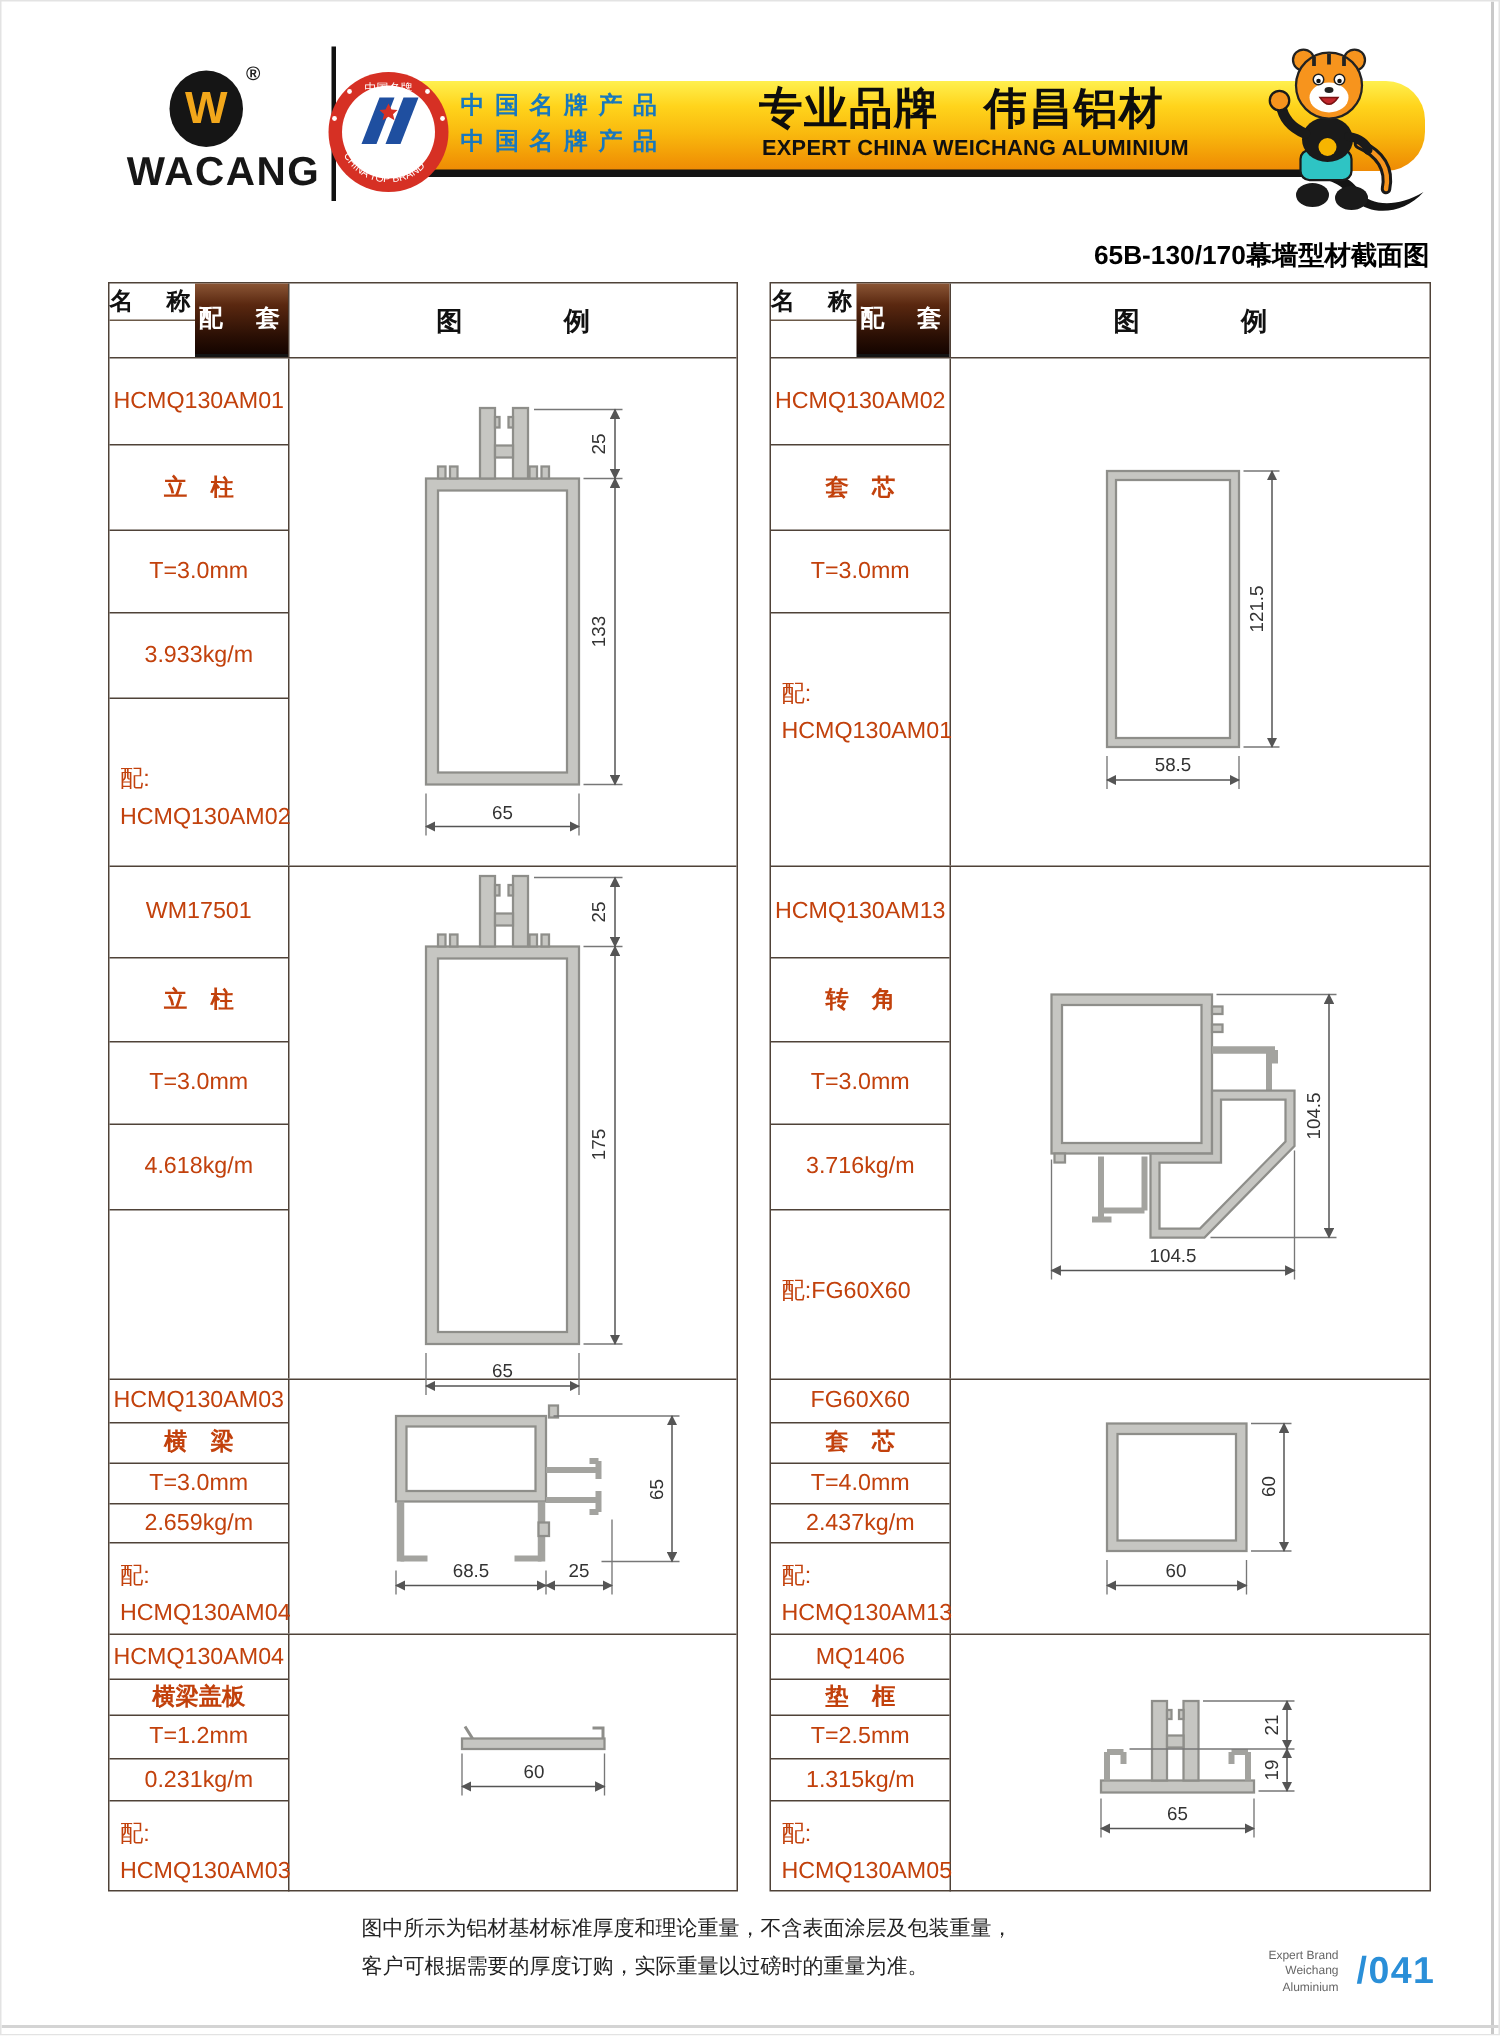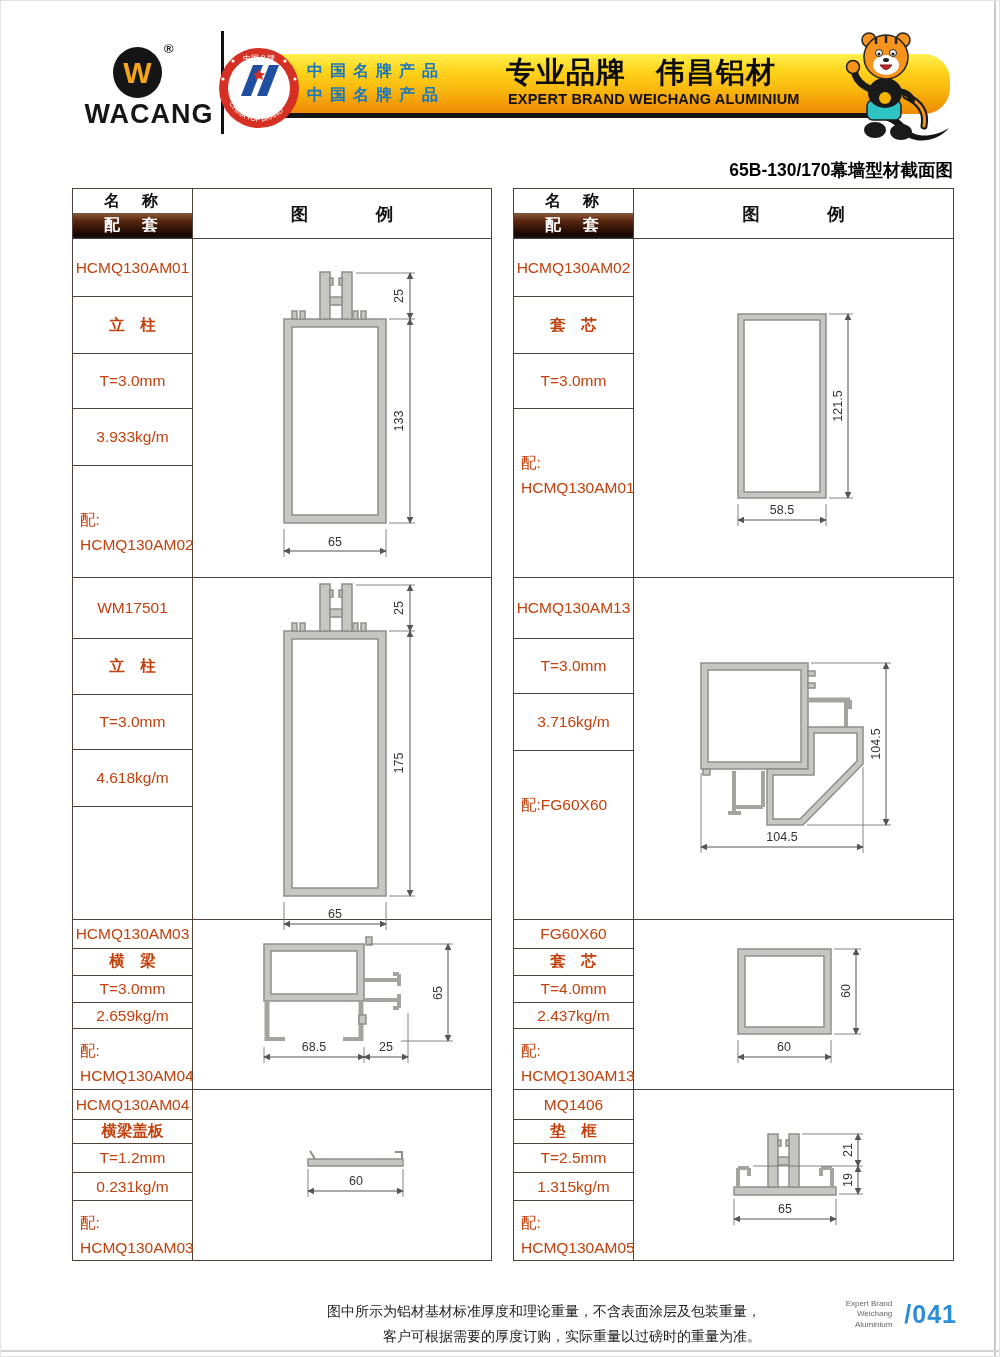--- a/index.html
+++ b/index.html
@@ -16,21 +16,21 @@
     background:linear-gradient(180deg,#fff04f 0%,#ffd41c 28%,#f9b90e 58%,#f29a06 85%,#ee8a05 100%);}
   #claims{left:306px;top:58px;width:205px;color:#1878be;font-weight:700;font-size:16px;letter-spacing:7px;line-height:24px;white-space:nowrap;}
   #brand-title{left:505px;top:52px;width:345px;font-size:29px;font-weight:800;color:#0d0d0d;letter-spacing:1px;white-space:nowrap;}
   #brand-subtitle{left:507px;top:90px;width:345px;font-size:14.5px;font-weight:700;color:#101010;letter-spacing:0.2px;white-space:nowrap;}
   #page-title{left:560px;top:157px;width:392px;text-align:right;font-size:17.5px;font-weight:800;color:#000;}
   
   .tbl{position:absolute;top:187px;height:1073px;border:1px solid #4f4238;box-sizing:border-box;background:#fff;}
   #tblL{left:71px;width:420px;}
   #tblR{left:512px;width:441px;}
   .bhead{display:flex;border-bottom:1px solid #4f4238;height:49px;}
-  .nh{width:120px;border-right:1px solid #4f4238;box-sizing:border-box;display:flex;flex-direction:column;}
+  .nh{width:120px;border-right:1px solid #4f4238;box-sizing:border-box;display:flex;flex-direction:row;}
   .nh1{height:25px;display:flex;align-items:center;justify-content:center;font-size:16px;font-weight:800;color:#111;
     border-bottom:1px solid #6b5948;box-sizing:border-box;letter-spacing:3px;}
   .nh2{flex:1;display:flex;align-items:center;justify-content:center;font-size:16px;font-weight:800;color:#fff;
     background:linear-gradient(180deg,#8a5535 0%,#5a2810 30%,#2a0f04 75%,#140400 100%);
     border-bottom:2px solid #141414;box-sizing:border-box;letter-spacing:3px;}
   .lh{flex:1;display:flex;align-items:center;justify-content:center;font-size:17.5px;font-weight:800;color:#111;}
   .lh span{letter-spacing:25px;margin-right:-25px;}
   .block{display:flex;border-bottom:1px solid #4f4238;box-sizing:border-box;}
   .block:last-child{border-bottom:none;}
   .ncol{width:120px;border-right:1px solid #4f4238;box-sizing:border-box;display:flex;flex-direction:column;}
@@ -38,21 +38,21 @@
   .c{display:flex;align-items:center;justify-content:center;border-bottom:1px solid #4f4238;box-sizing:border-box;color:#c2410c;}
   .ncol .c:last-child{border-bottom:none;flex:1;}
   .code{font-size:15.5px;}
   .cn{font-size:15.5px;font-weight:700;}
   .val{font-size:15.5px;}
   .match{flex-direction:column;align-items:flex-start;justify-content:flex-start;text-align:left;padding-left:7px;
     font-size:15.5px;line-height:1.6;}
   .match.tall{padding-top:42px;}
   .match.short{padding-top:10px;}
   
-  #foot-notes{left:240px;top:1272px;width:520px;text-align:right;font-size:14px;color:#222;line-height:1.75;margin-top:26px;}
+  #foot-notes{left:240px;top:1272px;width:520px;text-align:left;font-size:14px;color:#222;line-height:1.75;}
   #foot-brand{left:838px;top:1298px;width:118px;display:flex;align-items:center;justify-content:flex-end;gap:12px;}
   #foot-brand .small{font-size:8px;color:#666;text-align:right;line-height:1.3;}
   #foot-brand .pageno{font-size:25px;font-weight:800;color:#2a8fd8;letter-spacing:1px;}
   #edge-right{left:993px;top:0;width:2px;height:1357px;background:#c9c9c9;}
   #edge-bottom{left:0;top:1349px;width:1000px;height:2px;background:#d4d4d4;}
   
   #ovl{position:absolute;left:0;top:0;width:1000px;height:1357px;pointer-events:none;}
   .pf{fill:#c6c6c2;stroke:#8e8e8a;stroke-width:1.5;}
   .ph{fill:#ffffff;stroke:#8e8e8a;stroke-width:1.5;}
   .ps{fill:none;stroke:#a3a39f;stroke-width:5;}
@@ -92,21 +92,21 @@
       <circle cx="294" cy="78" r="1.6" fill="#fff"></circle>
     <circle cx="232" cy="60" r="1.6" fill="#fff"></circle>
       <circle cx="284" cy="60" r="1.6" fill="#fff"></circle>
   </svg>
 
   <div class="abs" id="claims">
     <div>中国名牌产品</div>
     <div>中国名牌产品</div>
   </div>
   <div class="abs" id="brand-title">专业品牌　伟昌铝材</div>
-  <div class="abs" id="brand-subtitle">EXPERT BRAND WEICHANG ALUMINIUM</div>
+  <div class="abs" id="brand-subtitle">EXPERT CHINA WEICHANG ALUMINIUM</div>
 
   <svg class="abs" style="left:843px;top:26px;width:104px;height:116px;" viewBox="843 26 104 116">
     <path d="M905,95 q22,10 18,30" stroke="#1a1a1a" stroke-width="7" fill="none" stroke-linecap="round"></path>
     <path d="M905,95 q22,10 18,30" stroke="#f7941d" stroke-width="3" fill="none" stroke-linecap="round"></path>
     <ellipse cx="874" cy="129" rx="11" ry="8" fill="#1a1a1a"></ellipse>
     <ellipse cx="900" cy="131" rx="11" ry="8" fill="#1a1a1a"></ellipse>
     <rect x="866" y="99" width="34" height="20" rx="6" fill="#2ec4c4" stroke="#1a1a1a" stroke-width="1.5"></rect>
     <ellipse cx="884" cy="92" rx="17" ry="15" fill="#1a1a1a"></ellipse>
     <circle cx="884" cy="97" r="6" fill="#f7b500"></circle>
     <path d="M869,88 q-14,-6 -16,-19" stroke="#1a1a1a" stroke-width="7" fill="none" stroke-linecap="round"></path>
@@ -209,20 +209,21 @@
         <div class="c match tall">
           <span>配:</span>
           <span>HCMQ130AM01</span>
         </div>
       </div>
       <div class="dcol"></div>
     </div>
     <div class="block" style="height:342px;">
       <div class="ncol">
         <div class="c code" style="height:61px;">HCMQ130AM13</div>
+        <div class="c cn" style="height:56px;">转　角</div>
         <div class="c val" style="height:55px;">T=3.0mm</div>
         <div class="c val" style="height:57px;">3.716kg/m</div>
         <div class="c match tall">
           <span>配:FG60X60</span>
           <span></span>
         </div>
       </div>
       <div class="dcol"></div>
     </div>
     <div class="block" style="height:170px;">

